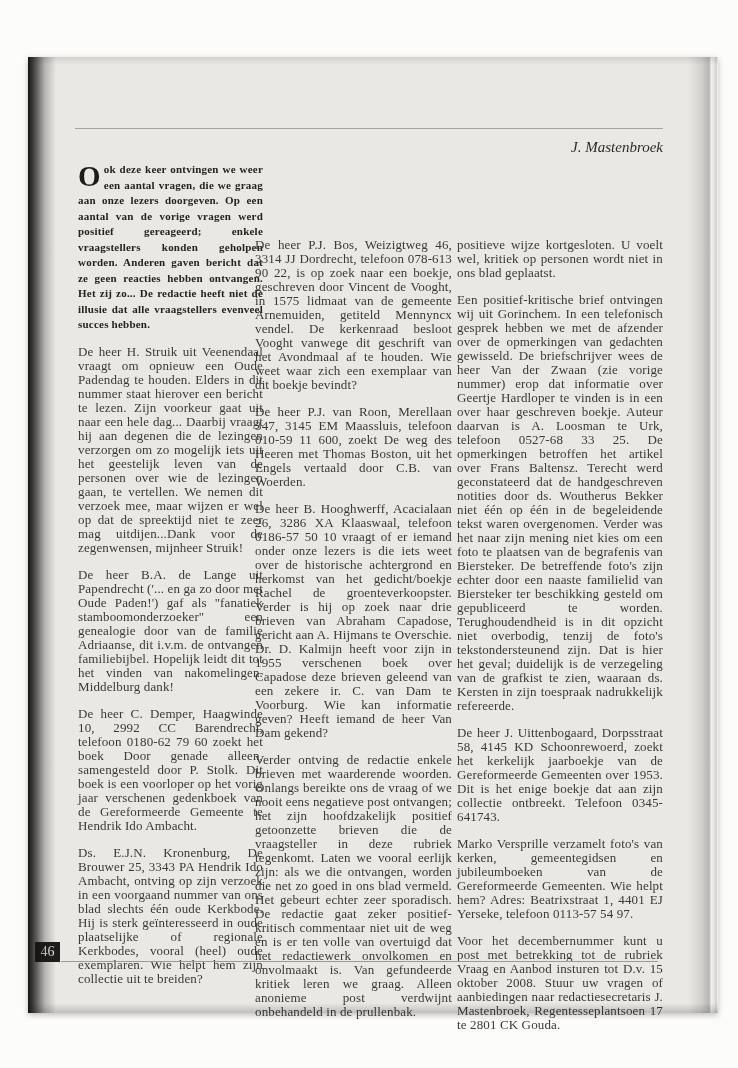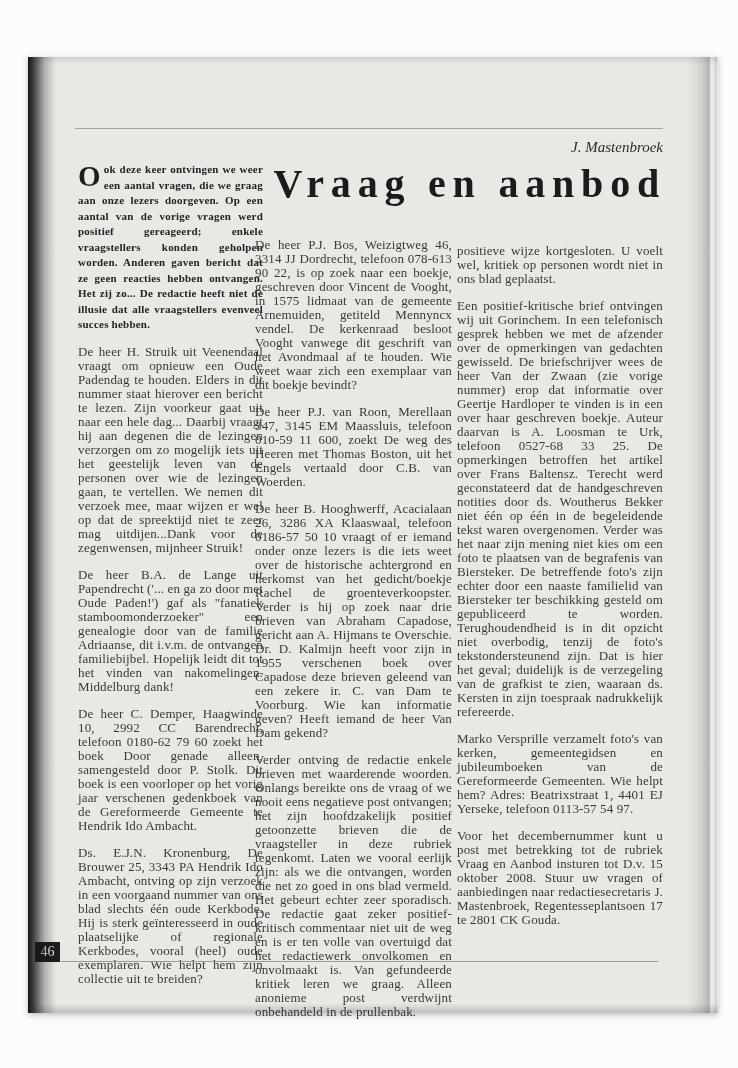--- a/index.html
+++ b/index.html
@@ -61,21 +61,21 @@
   .col { position: absolute; color: #3a3937; }
   .col p {
     font-size: 13px; line-height: 14px;
     text-align: justify; margin-top: 13px;
     letter-spacing: 0.01em;
   }
   .col p.first { margin-top: 0; }
   .col p.no-gap { margin-top: 0; }
   .col-left  { left: 50px;  top: 105px; width: 185px; }
   .col-mid   { left: 227px; top: 181px; width: 197px; }
-  .col-right { left: 429px; top: 187px; width: 206px; }
+  .col-right { left: 429px; top: 181px; width: 206px; }
 
   .intro {
     font-size: 11px; font-weight: bold; line-height: 15.5px;
     text-align: justify; color: #242322; margin-bottom: 12px;
     letter-spacing: 0.02em;
   }
   .dropcap {
     float: left;
     font-size: 29px; line-height: 26px;
     padding-right: 3px; padding-top: 1px;
@@ -97,40 +97,40 @@
 <body>
 
 <div class="backdrop"></div>
 
 <div class="page">
 
   <div class="rule-top"></div>
 
   <div class="author">J. Mastenbroek</div>
 
-  <h1 class="title">Vraag en aanbod</h1>
 
   <div class="col col-left">
     <div class="intro"><span class="dropcap">O</span><span>ok deze keer ontvingen we weer een aantal vragen, die we graag aan onze lezers doorgeven. Op een aantal van de vorige vragen werd positief gereageerd; enkele vraagstellers konden geholpen worden. Anderen gaven bericht dat ze geen reacties hebben ontvangen. Het zij zo... De redactie heeft niet de illusie dat alle vraagstellers evenveel succes hebben.</span></div>
     <p class="first">De heer H. Struik uit Veenendaal vraagt om opnieuw een Oude Padendag te houden. Elders in dit nummer staat hierover een bericht te lezen. Zijn voorkeur gaat uit naar een hele dag... Daarbij vraagt hij aan degenen die de lezingen verzorgen om zo mogelijk iets uit het geestelijk leven van de personen over wie de lezingen gaan, te vertellen. We nemen dit verzoek mee, maar wijzen er wel op dat de spreektijd niet te zeer mag uitdijen...Dank voor de zegenwensen, mijnheer Struik!</p>
     <p>De heer B.A. de Lange uit Papendrecht ('... en ga zo door met Oude Paden!') gaf als "fanatiek stamboomonderzoeker" een genealogie door van de familie Adriaanse, dit i.v.m. de ontvangen familiebijbel. Hopelijk leidt dit tot het vinden van nakomelingen. Middelburg dank!</p>
     <p>De heer C. Demper, Haagwinde 10, 2992 CC Barendrecht, telefoon 0180-62 79 60 zoekt het boek Door genade alleen, samengesteld door P. Stolk. Dit boek is een voorloper op het vorig jaar verschenen gedenkboek van de Gereformeerde Gemeente te Hendrik Ido Ambacht.</p>
     <p>Ds. E.J.N. Kronenburg, De Brouwer 25, 3343 PA Hendrik Ido Ambacht, ontving op zijn verzoek in een voorgaand nummer van ons blad slechts één oude Kerkbode. Hij is sterk geïnteresseerd in oude plaatselijke of regionale Kerkbodes, vooral (heel) oude exemplaren. Wie helpt hem zijn collectie uit te breiden?</p>
   </div>
 
   <div class="col col-mid">
     <p class="first">De heer P.J. Bos, Weizigtweg 46, 3314 JJ Dordrecht, telefoon 078-613 90 22, is op zoek naar een boekje, geschreven door Vincent de Vooght, in 1575 lidmaat van de gemeente Arnemuiden, getiteld Mennyncx vendel. De kerkenraad besloot Vooght vanwege dit geschrift van het Avondmaal af te houden. Wie weet waar zich een exemplaar van dit boekje bevindt?</p>
     <p>De heer P.J. van Roon, Merellaan 347, 3145 EM Maassluis, telefoon 010-59 11 600, zoekt De weg des Heeren met Thomas Boston, uit het Engels vertaald door C.B. van Woerden.</p>
     <p>De heer B. Hooghwerff, Acacialaan 26, 3286 XA Klaaswaal, telefoon 0186-57 50 10 vraagt of er iemand onder onze lezers is die iets weet over de historische achtergrond en herkomst van het gedicht/boekje Rachel de groenteverkoopster. Verder is hij op zoek naar drie brieven van Abraham Capadose, gericht aan A. Hijmans te Overschie. Dr. D. Kalmijn heeft voor zijn in 1955 verschenen boek over Capadose deze brieven geleend van een zekere ir. C. van Dam te Voorburg. Wie kan informatie geven? Heeft iemand de heer Van Dam gekend?</p>
     <p>Verder ontving de redactie enkele brieven met waarderende woorden. Onlangs bereikte ons de vraag of we nooit eens negatieve post ontvangen; het zijn hoofdzakelijk positief getoonzette brieven die de vraagsteller in deze rubriek tegenkomt. Laten we vooral eerlijk zijn: als we die ontvangen, worden die net zo goed in ons blad vermeld. Het gebeurt echter zeer sporadisch. De redactie gaat zeker positief-kritisch commentaar niet uit de weg en is er ten volle van overtuigd dat het redactiewerk onvolkomen en onvolmaakt is. Van gefundeerde kritiek leren we graag. Alleen anonieme post verdwijnt onbehandeld in de prullenbak.</p>
   </div>
 
   <div class="col col-right">
     <p class="first">positieve wijze kortgesloten. U voelt wel, kritiek op personen wordt niet in ons blad geplaatst.</p>
     <p>Een positief-kritische brief ontvingen wij uit Gorinchem. In een telefonisch gesprek hebben we met de afzender over de opmerkingen van gedachten gewisseld. De briefschrijver wees de heer Van der Zwaan (zie vorige nummer) erop dat informatie over Geertje Hardloper te vinden is in een over haar geschreven boekje. Auteur daarvan is A. Loosman te Urk, telefoon 0527-68 33 25. De opmerkingen betroffen het artikel over Frans Baltensz. Terecht werd geconstateerd dat de handgeschreven notities door ds. Woutherus Bekker niet één op één in de begeleidende tekst waren overgenomen. Verder was het naar zijn mening niet kies om een foto te plaatsen van de begrafenis van Biersteker. De betreffende foto's zijn echter door een naaste familielid van Biersteker ter beschikking gesteld om gepubliceerd te worden. Terughoudendheid is in dit opzicht niet overbodig, tenzij de foto's tekstondersteunend zijn. Dat is hier het geval; duidelijk is de verzegeling van de grafkist te zien, waaraan ds. Kersten in zijn toespraak nadrukkelijk refereerde.</p>
+    <p>De heer J. Uittenbogaard, Dorpsstraat 58, 4145 KD Schoonrewoerd, zoekt het kerkelijk jaarboekje van de Gereformeerde Gemeenten over 1953. Dit is het enige boekje dat aan zijn collectie ontbreekt. Telefoon 0345-641743.</p>
     <p>Marko Versprille verzamelt foto's van kerken, gemeentegidsen en jubileumboeken van de Gereformeerde Gemeenten. Wie helpt hem? Adres: Beatrixstraat 1, 4401 EJ Yerseke, telefoon 0113-57 54 97.</p>
     <p>Voor het decembernummer kunt u post met betrekking tot de rubriek Vraag en Aanbod insturen tot D.v. 15 oktober 2008. Stuur uw vragen of aanbiedingen naar redactiesecretaris J. Mastenbroek, Regentesseplantsoen 17 te 2801 CK Gouda.</p>
   </div>
 
   <div class="pagenum-box">46</div>
   <div class="rule-bottom"></div>
 
   <div class="gutter-shade"></div>
   <div class="edge-shade"></div>
   <div class="top-shade"></div>

